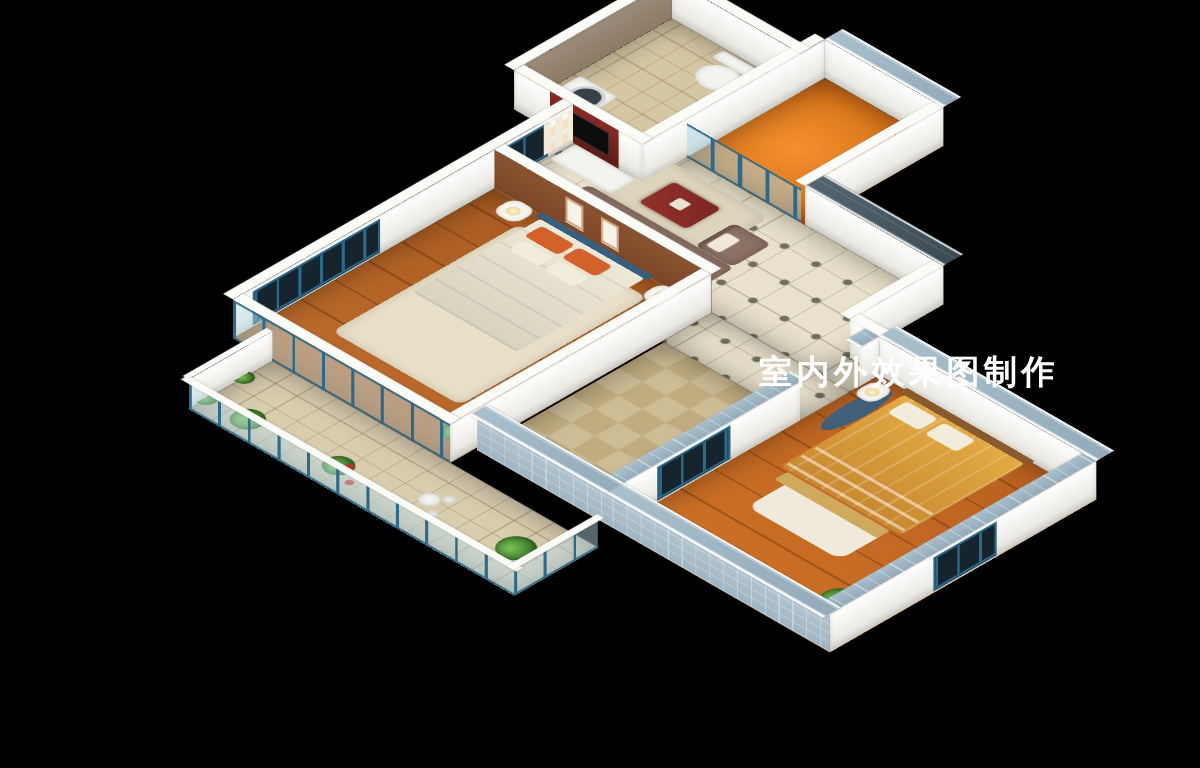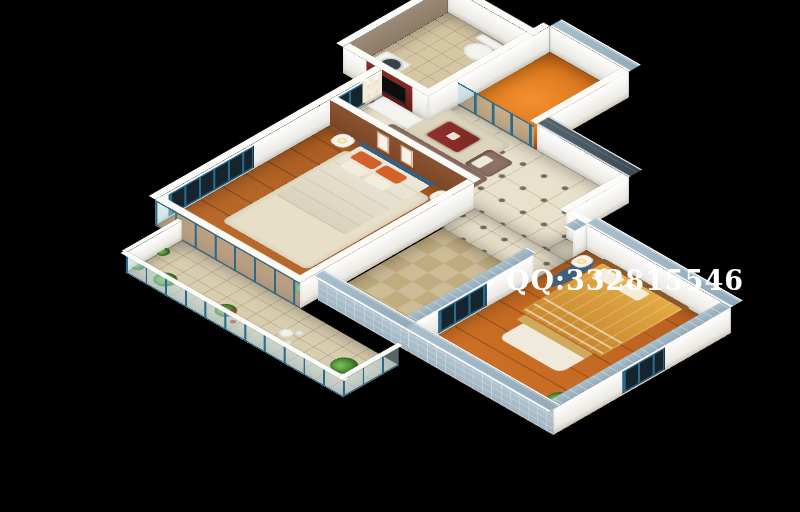--- a/index.html
+++ b/index.html
@@ -252,14 +252,14 @@
     <div class="d2 plant" style="left:26px;top:376px;width:30px;height:30px;"></div>
     <div class="d2 plant" style="left:8px;top:92px;width:18px;height:18px;"></div>
     <div class="d2 plant" style="left:46px;top:94px;width:16px;height:16px;"></div>
     <div class="d3 flw" style="left:24px;top:232px;"></div>
     <div class="d3 flw" style="left:10px;top:246px;"></div>
     <div class="d2 wht" style="left:32px;top:296px;width:16px;height:16px;border-radius:50%;"></div>
     <div class="d2 wht" style="left:24px;top:314px;width:8px;height:8px;"></div>
     <div class="d2 wht" style="left:46px;top:310px;width:8px;height:8px;"></div>
   </div>
 
-  <div class="wm wm2">QQ:332815546</div>
+  <div class="wm wm1">室内外效果图制作</div>
 </div>
 
 </body></html>

